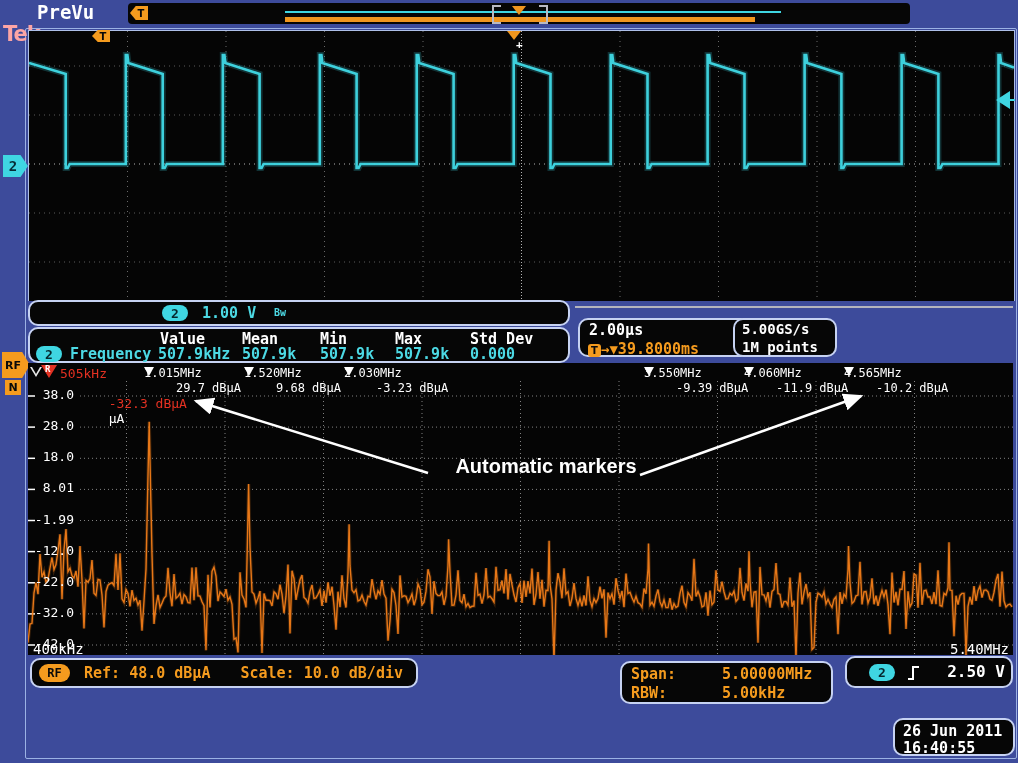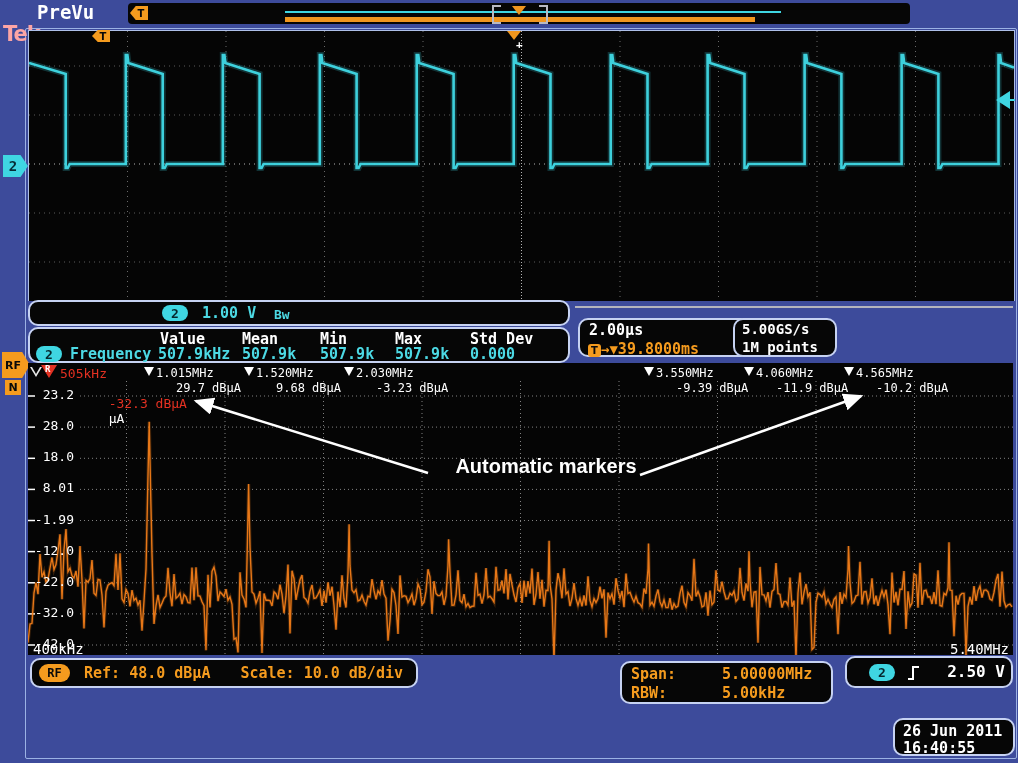--- a/index.html
+++ b/index.html
@@ -49,21 +49,21 @@
          font:bold 11px "DejaVu Sans",sans-serif;display:flex;align-items:center;justify-content:center;
          clip-path:polygon(0 0,72% 0,100% 50%,72% 100%,0 100%);padding-right:6px;box-sizing:border-box;}
   .rfn{left:5px;top:380px;width:16px;height:15px;background:#f59b1e;color:#0a0a0a;
        font:bold 11px "DejaVu Sans",sans-serif;display:flex;align-items:center;justify-content:center;}
   
   .specpanel{left:28px;top:363px;width:985px;height:292px;background:#050505;}
   .ylab{position:absolute;width:44px;text-align:right;color:#fff;font:13px "DejaVu Sans Mono",monospace;}
   .cornerlab{position:absolute;color:#fff;font:14px "DejaVu Sans Mono",monospace;}
   .amarker{position:absolute;top:3px;}
   .mtri{position:absolute;left:0;top:1px;width:0;height:0;border-left:5px solid transparent;border-right:5px solid transparent;border-top:9px solid #fff;}
-  .mline1{position:absolute;left:12px;top:0;color:#fff;font:12px "DejaVu Sans Mono",monospace;white-space:nowrap;}
+  .mline1{position:absolute;left:0;top:0;color:#fff;font:12px "DejaVu Sans Mono",monospace;white-space:nowrap;}
   .mline2{position:absolute;left:16px;top:15px;color:#fff;font:12px "DejaVu Sans Mono",monospace;white-space:nowrap;margin-left:16px;}
   .refmarker{position:absolute;left:2px;top:2px;width:170px;height:34px;}
   .rtriw{position:absolute;left:0px;top:2px;width:0;height:0;border-left:6px solid transparent;border-right:6px solid transparent;border-top:10px solid #e8e8e8;}
   .rtriwi{position:absolute;left:2px;top:2px;width:0;height:0;border-left:4px solid transparent;border-right:4px solid transparent;border-top:7px solid #050505;}
   .rtrir{position:absolute;left:11px;top:0px;width:0;height:0;border-left:8px solid transparent;border-right:8px solid transparent;border-top:13px solid #e33122;}
   .rflag{position:absolute;left:15px;top:-1px;color:#fff;font:bold 9px "DejaVu Sans Mono",monospace;}
   .rfreq{position:absolute;left:30px;top:1px;color:#e33122;font:13px "DejaVu Sans Mono",monospace;}
   .rline2{position:absolute;left:16px;top:16px;font:13px "DejaVu Sans Mono",monospace;white-space:pre;}
   .annotation{position:absolute;left:398px;top:92px;width:240px;text-align:center;color:#fff;
               font:bold 20px "Liberation Sans",sans-serif;}
@@ -121,21 +121,21 @@
     <div class="abs tri-dn-or" style="left:478px;top:0px;"></div>
     <div class="abs wave-plus" style="left:487px;top:7px;">+</div>
   </div>
   <div class="abs ground-badge">2</div>
   <div class="abs tlevel"></div>
   <div class="abs tlevel-tail"></div>
 
   <div class="abs blackbox chbar">
     <div class="abs chbadge" style="left:132px;top:3px;width:26px;height:16px;">2</div>
     <div class="abs cyantext" style="left:172px;top:2px;font-size:15px;">1.00 V</div>
-    <div class="abs cyantext" style="left:244px;top:5px;font-size:13px;">Bw</div>
+    <div class="abs cyantext" style="left:244px;top:5px;font-size:10px;">Bw</div>
   </div>
 
   <div class="abs blackbox measbox">
     <span class="mcol whitetext" style="left:130px;top:1px;">Value</span>
     <span class="mcol whitetext" style="left:212px;top:1px;">Mean</span>
     <span class="mcol whitetext" style="left:290px;top:1px;">Min</span>
     <span class="mcol whitetext" style="left:365px;top:1px;">Max</span>
     <span class="mcol whitetext" style="left:440px;top:1px;">Std Dev</span>
     <div class="abs chbadge" style="left:6px;top:17px;width:26px;height:16px;">2</div>
     <span class="mcol cyantext" style="left:40px;top:16px;">Frequency</span>
@@ -196,21 +196,21 @@
           <line x1="0" y1="250.9" x2="7" y2="250.9" stroke="#fff" stroke-width="1.5"></line>
           <line x1="52" y1="282.0" x2="985" y2="282.0" stroke="rgba(255,255,255,0.5)" stroke-dasharray="1 3"></line>
           <line x1="0" y1="282.0" x2="7" y2="282.0" stroke="#fff" stroke-width="1.5"></line>
      <path d="M0.0,279.6 L2.0,261.1 L4.0,260.3 L6.0,229.8 L8.0,219.7 L10.0,231.2 L12.0,191.0 L14.0,214.3 L16.0,208.8 L18.0,219.2 L20.0,216.2 L22.0,205.0 L24.0,194.5 L26.0,206.6 L28.0,201.6 L30.0,188.0 L32.0,171.3 L34.0,236.2 L36.0,186.7 L38.0,166.1 L40.0,208.8 L42.0,205.2 L44.0,212.6 L46.0,215.1 L48.0,207.9 L50.0,223.7 L52.0,183.1 L54.0,216.9 L56.0,265.4 L58.0,217.4 L60.0,219.1 L62.0,215.6 L64.0,197.0 L66.0,230.3 L68.0,232.5 L70.0,216.4 L72.0,217.1 L74.0,231.8 L76.0,264.5 L78.0,228.5 L80.0,222.2 L82.0,220.7 L84.0,219.7 L86.0,222.6 L88.0,190.7 L90.0,226.9 L92.0,190.3 L94.0,235.9 L96.0,239.5 L98.0,226.6 L100.0,230.5 L102.0,243.4 L104.0,227.1 L106.0,237.5 L108.0,235.1 L110.0,242.2 L112.0,237.2 L114.0,267.6 L116.0,238.0 L118.0,206.1 L120.0,112.8 L121.2,58.8 L122.0,98.3 L124.0,191.7 L126.0,261.0 L128.0,242.7 L130.0,231.9 L132.0,244.6 L134.0,240.1 L136.0,235.3 L138.0,233.0 L140.0,204.9 L142.0,229.8 L144.0,243.3 L146.0,211.0 L148.0,235.2 L150.0,233.4 L152.0,230.2 L154.0,241.2 L156.0,231.5 L158.0,233.9 L160.0,239.6 L162.0,240.0 L164.0,204.6 L166.0,237.3 L168.0,204.3 L170.0,232.8 L172.0,233.1 L174.0,238.7 L176.0,242.7 L178.0,287.3 L180.0,211.7 L182.0,244.5 L184.0,208.4 L186.0,204.1 L188.0,213.2 L190.0,238.1 L192.0,228.9 L194.0,231.0 L196.0,233.4 L198.0,226.1 L200.0,237.3 L202.0,233.8 L204.0,241.4 L206.0,276.3 L208.0,274.9 L210.0,289.5 L212.0,209.2 L214.0,232.1 L216.0,235.9 L218.0,244.4 L220.0,151.0 L220.6,121.1 L222.0,184.6 L224.0,229.0 L226.0,231.1 L228.0,240.2 L230.0,235.0 L232.0,228.1 L234.0,290.1 L236.0,230.4 L238.0,237.3 L240.0,237.3 L242.0,237.6 L244.0,243.0 L246.0,228.8 L248.0,230.8 L250.0,236.2 L252.0,221.6 L254.0,231.0 L256.0,250.3 L258.0,233.2 L260.0,201.6 L262.0,270.4 L264.0,207.7 L266.0,215.5 L268.0,236.9 L270.0,226.7 L272.0,216.8 L274.0,212.1 L276.0,234.5 L278.0,236.3 L280.0,240.3 L282.0,228.4 L284.0,221.9 L286.0,235.3 L288.0,234.9 L290.0,231.3 L292.0,226.8 L294.0,242.9 L296.0,227.6 L298.0,239.7 L300.0,219.4 L302.0,232.6 L304.0,223.6 L306.0,242.5 L308.0,266.6 L310.0,228.7 L312.0,244.1 L314.0,212.2 L316.0,235.7 L318.0,244.5 L320.0,210.1 L321.1,161.3 L322.0,202.9 L324.0,227.0 L326.0,229.8 L328.0,226.7 L330.0,238.0 L332.0,236.9 L334.0,232.1 L336.0,238.3 L338.0,242.2 L340.0,233.1 L342.0,233.9 L344.0,216.1 L346.0,227.7 L348.0,236.4 L350.0,227.8 L352.0,231.4 L354.0,217.2 L356.0,231.1 L358.0,235.1 L360.0,277.6 L362.0,257.7 L364.0,226.2 L366.0,229.6 L368.0,242.5 L370.0,271.0 L372.0,212.4 L374.0,234.0 L376.0,232.7 L378.0,233.4 L380.0,239.7 L382.0,235.9 L384.0,230.8 L386.0,242.2 L388.0,235.4 L390.0,221.0 L392.0,226.0 L394.0,241.7 L396.0,239.2 L398.0,228.4 L400.0,206.2 L402.0,214.0 L404.0,251.0 L406.0,218.1 L408.0,230.5 L410.0,232.5 L412.0,232.6 L414.0,229.0 L416.0,242.0 L418.0,232.9 L420.0,202.6 L420.6,176.2 L422.0,209.2 L424.0,242.3 L426.0,242.2 L428.0,231.8 L430.0,207.2 L432.0,237.4 L434.0,239.7 L436.0,231.2 L438.0,243.8 L440.0,240.4 L442.0,244.5 L444.0,243.3 L446.0,243.1 L448.0,209.7 L450.0,232.3 L452.0,231.1 L454.0,240.6 L456.0,232.0 L458.0,205.1 L460.0,234.4 L462.0,233.1 L464.0,235.7 L466.0,239.2 L468.0,203.7 L470.0,227.4 L472.0,226.8 L474.0,217.5 L476.0,230.5 L478.0,206.1 L480.0,236.5 L482.0,210.9 L484.0,221.8 L486.0,231.8 L488.0,239.0 L490.0,224.6 L492.0,220.5 L494.0,239.9 L496.0,217.6 L498.0,233.8 L500.0,218.2 L502.0,230.5 L504.0,205.6 L506.0,242.0 L508.0,231.5 L510.0,209.0 L512.0,235.8 L514.0,216.7 L516.0,243.7 L518.0,227.2 L520.0,227.5 L521.1,177.7 L522.0,221.4 L524.0,235.9 L526.0,297.6 L528.0,227.1 L530.0,210.1 L532.0,219.7 L534.0,235.3 L536.0,205.4 L538.0,231.0 L540.0,228.6 L542.0,243.1 L544.0,235.0 L546.0,220.2 L548.0,235.4 L550.0,242.4 L552.0,235.3 L554.0,243.3 L556.0,232.4 L558.0,242.5 L560.0,213.3 L562.0,237.4 L564.0,243.8 L566.0,235.5 L568.0,239.6 L570.0,235.6 L572.0,223.7 L574.0,235.3 L576.0,226.4 L578.0,274.7 L580.0,229.6 L582.0,235.7 L584.0,230.7 L586.0,241.7 L588.0,215.2 L590.0,227.2 L592.0,235.3 L594.0,227.9 L596.0,244.1 L598.0,210.5 L600.0,230.5 L602.0,229.2 L604.0,234.8 L606.0,239.2 L608.0,233.2 L610.0,239.7 L612.0,241.0 L614.0,244.4 L616.0,225.5 L618.0,230.8 L620.0,206.2 L620.5,180.5 L622.0,242.2 L624.0,239.1 L626.0,243.3 L628.0,233.0 L630.0,226.5 L632.0,238.9 L634.0,243.7 L636.0,236.9 L638.0,244.6 L640.0,244.6 L642.0,235.1 L644.0,246.7 L646.0,240.5 L648.0,244.5 L650.0,243.1 L652.0,230.5 L654.0,222.7 L656.0,239.3 L658.0,243.8 L660.0,229.6 L662.0,232.5 L664.0,237.8 L666.0,195.8 L668.0,233.5 L670.0,228.3 L672.0,233.7 L674.0,244.0 L676.0,242.8 L678.0,229.3 L680.0,252.8 L682.0,227.6 L684.0,241.8 L686.0,239.1 L688.0,207.2 L690.0,227.1 L692.0,228.4 L694.0,218.7 L696.0,229.0 L698.0,235.9 L700.0,235.7 L702.0,230.2 L704.0,232.2 L706.0,227.9 L708.0,238.4 L710.0,235.9 L712.0,204.8 L714.0,229.5 L716.0,237.6 L718.0,220.4 L720.0,228.2 L721.0,188.3 L722.0,218.3 L724.0,244.3 L726.0,229.1 L728.0,228.7 L730.0,279.7 L732.0,203.9 L734.0,231.7 L736.0,231.9 L738.0,237.9 L740.0,229.1 L742.0,244.6 L744.0,228.4 L746.0,226.5 L748.0,200.1 L750.0,230.5 L752.0,231.4 L754.0,244.6 L756.0,238.6 L758.0,238.4 L760.0,242.2 L762.0,214.5 L764.0,243.7 L766.0,237.6 L768.0,295.9 L770.0,230.0 L772.0,209.6 L774.0,241.5 L776.0,229.4 L778.0,220.9 L780.0,233.9 L782.0,229.3 L784.0,286.5 L786.0,284.5 L788.0,239.2 L790.0,230.1 L792.0,231.6 L794.0,234.2 L796.0,229.0 L798.0,240.9 L800.0,236.2 L802.0,241.0 L804.0,244.5 L806.0,236.3 L808.0,233.9 L810.0,271.2 L812.0,229.0 L814.0,240.9 L816.0,231.1 L818.0,234.5 L820.0,206.6 L820.5,183.0 L822.0,220.1 L824.0,240.5 L826.0,238.4 L828.0,232.8 L830.0,232.1 L832.0,198.8 L834.0,241.5 L836.0,228.8 L838.0,228.5 L840.0,240.1 L842.0,234.4 L844.0,215.4 L846.0,241.3 L848.0,232.7 L850.0,242.8 L852.0,234.3 L854.0,227.4 L856.0,234.0 L858.0,226.7 L860.0,241.6 L862.0,271.2 L864.0,209.5 L866.0,239.5 L868.0,228.8 L870.0,242.3 L872.0,226.2 L874.0,226.2 L876.0,208.0 L878.0,266.0 L880.0,228.3 L882.0,243.8 L884.0,240.0 L886.0,211.2 L888.0,212.2 L890.0,244.6 L892.0,199.9 L894.0,241.8 L896.0,227.7 L898.0,227.2 L900.0,234.0 L902.0,233.7 L904.0,241.0 L906.0,229.1 L908.0,241.2 L910.0,207.3 L912.0,242.4 L914.0,243.2 L916.0,230.4 L918.0,232.0 L920.0,224.8 L921.0,179.3 L922.0,227.1 L924.0,227.4 L926.0,273.3 L928.0,232.7 L930.0,241.5 L932.0,232.4 L934.0,230.4 L936.0,230.4 L938.0,292.5 L940.0,243.4 L942.0,233.9 L944.0,241.7 L946.0,223.2 L948.0,237.9 L950.0,227.7 L952.0,222.9 L954.0,234.6 L956.0,227.3 L958.0,226.9 L960.0,228.8 L962.0,236.0 L964.0,237.3 L966.0,229.4 L968.0,217.1 L970.0,210.9 L972.0,243.7 L974.0,208.6 L976.0,237.8 L978.0,244.1 L980.0,241.9 L982.0,241.2 L984.0,243.9" fill="none" stroke="#f17c18" stroke-width="3.5" opacity="0.2"></path>
      <path d="M0.0,279.6 L2.0,261.1 L4.0,260.3 L6.0,229.8 L8.0,219.7 L10.0,231.2 L12.0,191.0 L14.0,214.3 L16.0,208.8 L18.0,219.2 L20.0,216.2 L22.0,205.0 L24.0,194.5 L26.0,206.6 L28.0,201.6 L30.0,188.0 L32.0,171.3 L34.0,236.2 L36.0,186.7 L38.0,166.1 L40.0,208.8 L42.0,205.2 L44.0,212.6 L46.0,215.1 L48.0,207.9 L50.0,223.7 L52.0,183.1 L54.0,216.9 L56.0,265.4 L58.0,217.4 L60.0,219.1 L62.0,215.6 L64.0,197.0 L66.0,230.3 L68.0,232.5 L70.0,216.4 L72.0,217.1 L74.0,231.8 L76.0,264.5 L78.0,228.5 L80.0,222.2 L82.0,220.7 L84.0,219.7 L86.0,222.6 L88.0,190.7 L90.0,226.9 L92.0,190.3 L94.0,235.9 L96.0,239.5 L98.0,226.6 L100.0,230.5 L102.0,243.4 L104.0,227.1 L106.0,237.5 L108.0,235.1 L110.0,242.2 L112.0,237.2 L114.0,267.6 L116.0,238.0 L118.0,206.1 L120.0,112.8 L121.2,58.8 L122.0,98.3 L124.0,191.7 L126.0,261.0 L128.0,242.7 L130.0,231.9 L132.0,244.6 L134.0,240.1 L136.0,235.3 L138.0,233.0 L140.0,204.9 L142.0,229.8 L144.0,243.3 L146.0,211.0 L148.0,235.2 L150.0,233.4 L152.0,230.2 L154.0,241.2 L156.0,231.5 L158.0,233.9 L160.0,239.6 L162.0,240.0 L164.0,204.6 L166.0,237.3 L168.0,204.3 L170.0,232.8 L172.0,233.1 L174.0,238.7 L176.0,242.7 L178.0,287.3 L180.0,211.7 L182.0,244.5 L184.0,208.4 L186.0,204.1 L188.0,213.2 L190.0,238.1 L192.0,228.9 L194.0,231.0 L196.0,233.4 L198.0,226.1 L200.0,237.3 L202.0,233.8 L204.0,241.4 L206.0,276.3 L208.0,274.9 L210.0,289.5 L212.0,209.2 L214.0,232.1 L216.0,235.9 L218.0,244.4 L220.0,151.0 L220.6,121.1 L222.0,184.6 L224.0,229.0 L226.0,231.1 L228.0,240.2 L230.0,235.0 L232.0,228.1 L234.0,290.1 L236.0,230.4 L238.0,237.3 L240.0,237.3 L242.0,237.6 L244.0,243.0 L246.0,228.8 L248.0,230.8 L250.0,236.2 L252.0,221.6 L254.0,231.0 L256.0,250.3 L258.0,233.2 L260.0,201.6 L262.0,270.4 L264.0,207.7 L266.0,215.5 L268.0,236.9 L270.0,226.7 L272.0,216.8 L274.0,212.1 L276.0,234.5 L278.0,236.3 L280.0,240.3 L282.0,228.4 L284.0,221.9 L286.0,235.3 L288.0,234.9 L290.0,231.3 L292.0,226.8 L294.0,242.9 L296.0,227.6 L298.0,239.7 L300.0,219.4 L302.0,232.6 L304.0,223.6 L306.0,242.5 L308.0,266.6 L310.0,228.7 L312.0,244.1 L314.0,212.2 L316.0,235.7 L318.0,244.5 L320.0,210.1 L321.1,161.3 L322.0,202.9 L324.0,227.0 L326.0,229.8 L328.0,226.7 L330.0,238.0 L332.0,236.9 L334.0,232.1 L336.0,238.3 L338.0,242.2 L340.0,233.1 L342.0,233.9 L344.0,216.1 L346.0,227.7 L348.0,236.4 L350.0,227.8 L352.0,231.4 L354.0,217.2 L356.0,231.1 L358.0,235.1 L360.0,277.6 L362.0,257.7 L364.0,226.2 L366.0,229.6 L368.0,242.5 L370.0,271.0 L372.0,212.4 L374.0,234.0 L376.0,232.7 L378.0,233.4 L380.0,239.7 L382.0,235.9 L384.0,230.8 L386.0,242.2 L388.0,235.4 L390.0,221.0 L392.0,226.0 L394.0,241.7 L396.0,239.2 L398.0,228.4 L400.0,206.2 L402.0,214.0 L404.0,251.0 L406.0,218.1 L408.0,230.5 L410.0,232.5 L412.0,232.6 L414.0,229.0 L416.0,242.0 L418.0,232.9 L420.0,202.6 L420.6,176.2 L422.0,209.2 L424.0,242.3 L426.0,242.2 L428.0,231.8 L430.0,207.2 L432.0,237.4 L434.0,239.7 L436.0,231.2 L438.0,243.8 L440.0,240.4 L442.0,244.5 L444.0,243.3 L446.0,243.1 L448.0,209.7 L450.0,232.3 L452.0,231.1 L454.0,240.6 L456.0,232.0 L458.0,205.1 L460.0,234.4 L462.0,233.1 L464.0,235.7 L466.0,239.2 L468.0,203.7 L470.0,227.4 L472.0,226.8 L474.0,217.5 L476.0,230.5 L478.0,206.1 L480.0,236.5 L482.0,210.9 L484.0,221.8 L486.0,231.8 L488.0,239.0 L490.0,224.6 L492.0,220.5 L494.0,239.9 L496.0,217.6 L498.0,233.8 L500.0,218.2 L502.0,230.5 L504.0,205.6 L506.0,242.0 L508.0,231.5 L510.0,209.0 L512.0,235.8 L514.0,216.7 L516.0,243.7 L518.0,227.2 L520.0,227.5 L521.1,177.7 L522.0,221.4 L524.0,235.9 L526.0,297.6 L528.0,227.1 L530.0,210.1 L532.0,219.7 L534.0,235.3 L536.0,205.4 L538.0,231.0 L540.0,228.6 L542.0,243.1 L544.0,235.0 L546.0,220.2 L548.0,235.4 L550.0,242.4 L552.0,235.3 L554.0,243.3 L556.0,232.4 L558.0,242.5 L560.0,213.3 L562.0,237.4 L564.0,243.8 L566.0,235.5 L568.0,239.6 L570.0,235.6 L572.0,223.7 L574.0,235.3 L576.0,226.4 L578.0,274.7 L580.0,229.6 L582.0,235.7 L584.0,230.7 L586.0,241.7 L588.0,215.2 L590.0,227.2 L592.0,235.3 L594.0,227.9 L596.0,244.1 L598.0,210.5 L600.0,230.5 L602.0,229.2 L604.0,234.8 L606.0,239.2 L608.0,233.2 L610.0,239.7 L612.0,241.0 L614.0,244.4 L616.0,225.5 L618.0,230.8 L620.0,206.2 L620.5,180.5 L622.0,242.2 L624.0,239.1 L626.0,243.3 L628.0,233.0 L630.0,226.5 L632.0,238.9 L634.0,243.7 L636.0,236.9 L638.0,244.6 L640.0,244.6 L642.0,235.1 L644.0,246.7 L646.0,240.5 L648.0,244.5 L650.0,243.1 L652.0,230.5 L654.0,222.7 L656.0,239.3 L658.0,243.8 L660.0,229.6 L662.0,232.5 L664.0,237.8 L666.0,195.8 L668.0,233.5 L670.0,228.3 L672.0,233.7 L674.0,244.0 L676.0,242.8 L678.0,229.3 L680.0,252.8 L682.0,227.6 L684.0,241.8 L686.0,239.1 L688.0,207.2 L690.0,227.1 L692.0,228.4 L694.0,218.7 L696.0,229.0 L698.0,235.9 L700.0,235.7 L702.0,230.2 L704.0,232.2 L706.0,227.9 L708.0,238.4 L710.0,235.9 L712.0,204.8 L714.0,229.5 L716.0,237.6 L718.0,220.4 L720.0,228.2 L721.0,188.3 L722.0,218.3 L724.0,244.3 L726.0,229.1 L728.0,228.7 L730.0,279.7 L732.0,203.9 L734.0,231.7 L736.0,231.9 L738.0,237.9 L740.0,229.1 L742.0,244.6 L744.0,228.4 L746.0,226.5 L748.0,200.1 L750.0,230.5 L752.0,231.4 L754.0,244.6 L756.0,238.6 L758.0,238.4 L760.0,242.2 L762.0,214.5 L764.0,243.7 L766.0,237.6 L768.0,295.9 L770.0,230.0 L772.0,209.6 L774.0,241.5 L776.0,229.4 L778.0,220.9 L780.0,233.9 L782.0,229.3 L784.0,286.5 L786.0,284.5 L788.0,239.2 L790.0,230.1 L792.0,231.6 L794.0,234.2 L796.0,229.0 L798.0,240.9 L800.0,236.2 L802.0,241.0 L804.0,244.5 L806.0,236.3 L808.0,233.9 L810.0,271.2 L812.0,229.0 L814.0,240.9 L816.0,231.1 L818.0,234.5 L820.0,206.6 L820.5,183.0 L822.0,220.1 L824.0,240.5 L826.0,238.4 L828.0,232.8 L830.0,232.1 L832.0,198.8 L834.0,241.5 L836.0,228.8 L838.0,228.5 L840.0,240.1 L842.0,234.4 L844.0,215.4 L846.0,241.3 L848.0,232.7 L850.0,242.8 L852.0,234.3 L854.0,227.4 L856.0,234.0 L858.0,226.7 L860.0,241.6 L862.0,271.2 L864.0,209.5 L866.0,239.5 L868.0,228.8 L870.0,242.3 L872.0,226.2 L874.0,226.2 L876.0,208.0 L878.0,266.0 L880.0,228.3 L882.0,243.8 L884.0,240.0 L886.0,211.2 L888.0,212.2 L890.0,244.6 L892.0,199.9 L894.0,241.8 L896.0,227.7 L898.0,227.2 L900.0,234.0 L902.0,233.7 L904.0,241.0 L906.0,229.1 L908.0,241.2 L910.0,207.3 L912.0,242.4 L914.0,243.2 L916.0,230.4 L918.0,232.0 L920.0,224.8 L921.0,179.3 L922.0,227.1 L924.0,227.4 L926.0,273.3 L928.0,232.7 L930.0,241.5 L932.0,232.4 L934.0,230.4 L936.0,230.4 L938.0,292.5 L940.0,243.4 L942.0,233.9 L944.0,241.7 L946.0,223.2 L948.0,237.9 L950.0,227.7 L952.0,222.9 L954.0,234.6 L956.0,227.3 L958.0,226.9 L960.0,228.8 L962.0,236.0 L964.0,237.3 L966.0,229.4 L968.0,217.1 L970.0,210.9 L972.0,243.7 L974.0,208.6 L976.0,237.8 L978.0,244.1 L980.0,241.9 L982.0,241.2 L984.0,243.9" fill="none" stroke="#f17c18" stroke-width="1.4" opacity="0.95"></path>
      <line x1="400" y1="110" x2="168" y2="38" stroke="#fff" stroke-width="2.5" marker-end="url(#ah)"></line>
      <line x1="612" y1="112" x2="833" y2="33" stroke="#fff" stroke-width="2.5" marker-end="url(#ah)"></line>
     </svg>
       </div>
     <div id="ylabels">
-        <span class="ylab" style="left: 2px; top: 24px;">23.2</span>
+        <span class="ylab" style="left: 2px; top: 24px;">38.0</span>
         <span class="ylab" style="left: 2px; top: 55px;">28.0</span>
         <span class="ylab" style="left: 2px; top: 86px;">18.0</span>
         <span class="ylab" style="left: 2px; top: 117px;">8.01</span>
         <span class="ylab" style="left: 2px; top: 149px;">-1.99</span>
         <span class="ylab" style="left: 2px; top: 180px;">-12.0</span>
         <span class="ylab" style="left: 2px; top: 211px;">-22.0</span>
         <span class="ylab" style="left: 2px; top: 242px;">-32.0</span>
         <span class="ylab" style="left: 2px; top: 273px;">-42.0</span>
       </div>
     <div id="markers">

